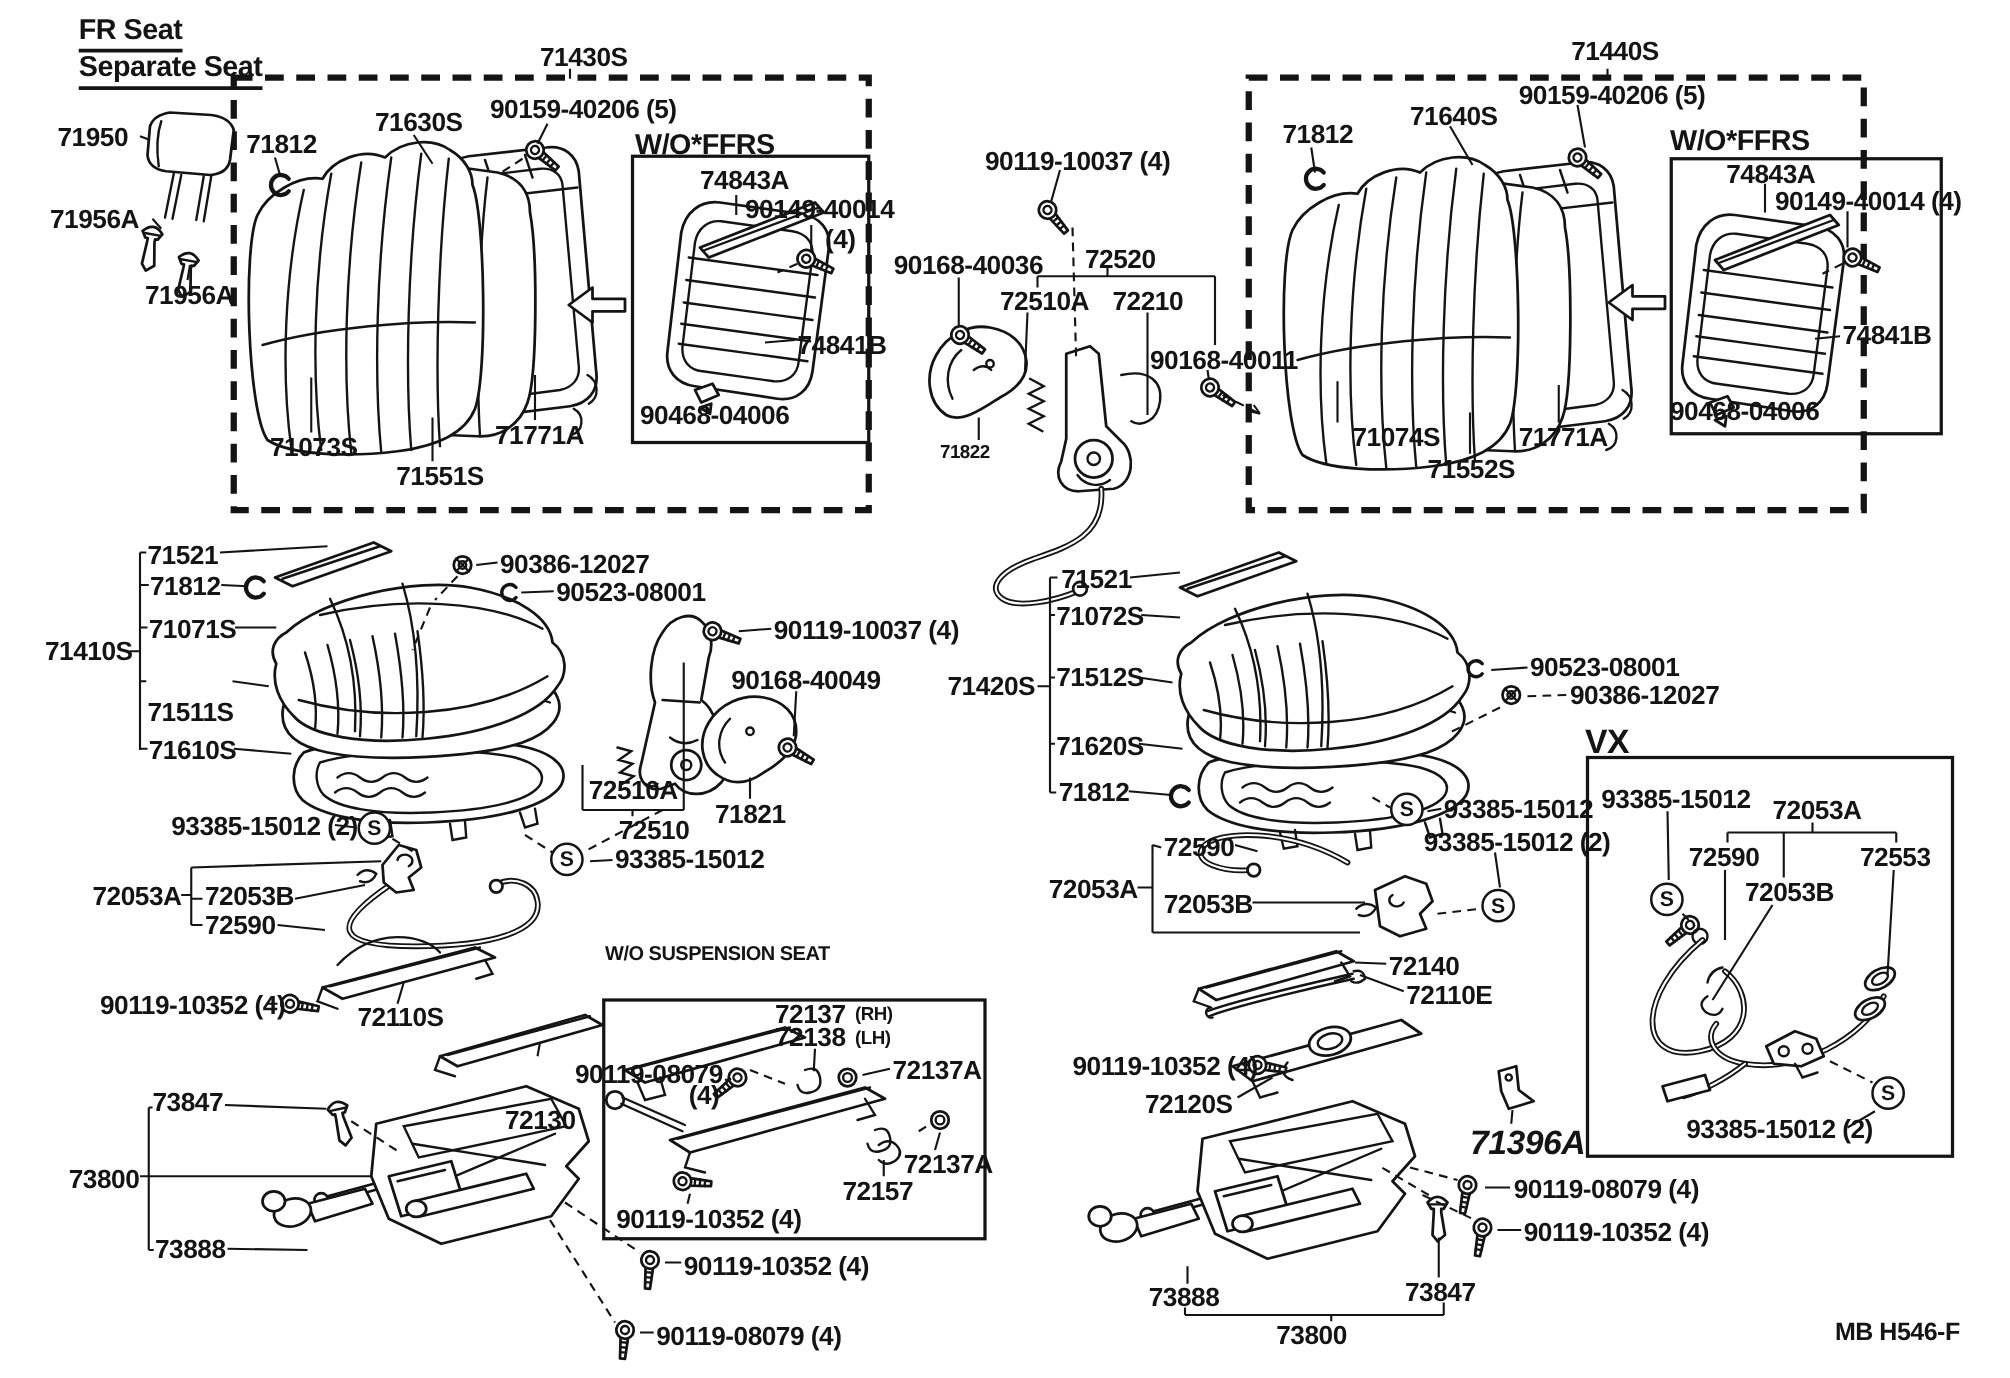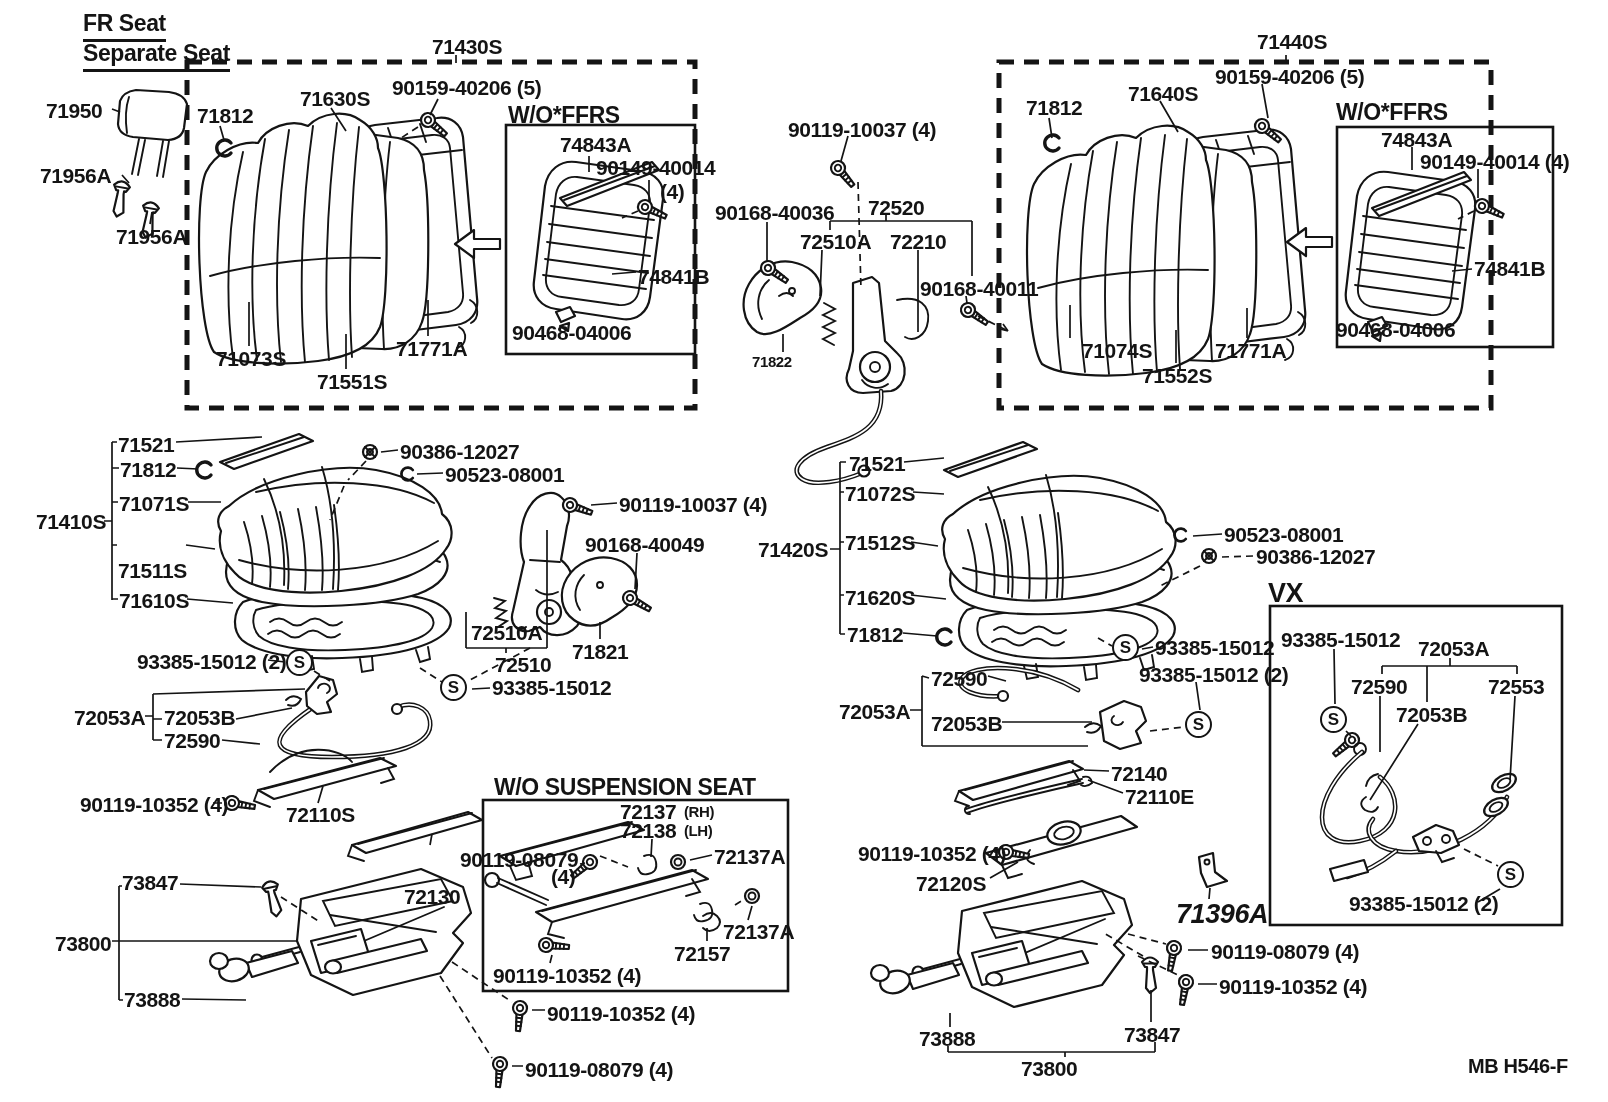--- a/index.html
+++ b/index.html
@@ -2,21 +2,21 @@
 <html><head>
 <meta charset="utf-8">
 <style>
   html,body{margin:0;padding:0;background:#fff;}
   .canvas{position:relative;width:1608px;height:1102px;background:#fff;overflow:hidden;
           font-family:"Liberation Sans","DejaVu Sans",sans-serif;}
   .artsvg{position:absolute;left:0;top:0;}
   #labels-layer{position:absolute;left:0;top:0;width:100%;height:100%;}
   .lbl{position:absolute;font-weight:700;color:#141414;white-space:nowrap;line-height:1;
        letter-spacing:-0.4px;}
-  .lbl.u{border-bottom:3px solid #141414;padding-bottom:4px;margin-left:20px;}
+  .lbl.u{border-bottom:3px solid #141414;padding-bottom:4px;}
   .smark{position:absolute;width:27px;height:27px;border:2.6px solid #141414;border-radius:50%;
          background:#fff;display:flex;align-items:center;justify-content:center;
          font-weight:700;font-size:17px;color:#141414;box-sizing:border-box;}
   
   .p{fill:#fff;stroke:#141414;stroke-width:2.2;stroke-linejoin:round;}
   .t{fill:none;stroke:#141414;stroke-width:1.9;stroke-linecap:round;}
   .l{fill:none;stroke:#141414;stroke-width:1.7;}
   .ld{fill:none;stroke:#141414;stroke-width:1.7;stroke-dasharray:7 5;}
   .db{fill:none;stroke:#141414;stroke-width:5;stroke-dasharray:15 10;}
   .sb{fill:none;stroke:#141414;stroke-width:2.6;}
@@ -390,21 +390,21 @@
       <div class="lbl" style="left: 164px; top: 707px; font-size: 21px;">72053B</div>
       <div class="lbl" style="left: 164px; top: 730px; font-size: 21px;">72590</div>
       <div class="lbl" style="left: 80px; top: 794px; font-size: 21px;">90119-10352 (4)</div>
       <div class="lbl" style="left: 286px; top: 804px; font-size: 21px;">72110S</div>
       <div class="lbl" style="left: 404px; top: 846px; font-size: 21px; margin-top: 40px;">72130</div>
       <div class="lbl" style="left: 122px; top: 872px; font-size: 21px;">73847</div>
       <div class="lbl" style="left: 55px; top: 933px; font-size: 21px;">73800</div>
       <div class="lbl" style="left: 124px; top: 989px; font-size: 21px;">73888</div>
       <div class="lbl" style="left: 547px; top: 1003px; font-size: 21px;">90119-10352 (4)</div>
       <div class="lbl" style="left: 525px; top: 1059px; font-size: 21px;">90119-08079 (4)</div>
-      <div class="lbl" style="left: 484px; top: 776px; font-size: 23px; margin-left: 10px;">W/O SUSPENSION  SEAT</div>
+      <div class="lbl" style="left: 484px; top: 756px; font-size: 16px;">W/O SUSPENSION  SEAT</div>
       <div class="lbl" style="left: 620px; top: 801px; font-size: 21px;">72137</div>
       <div class="lbl" style="left: 684px; top: 804px; font-size: 15px;">(RH)</div>
       <div class="lbl" style="left: 620px; top: 820px; font-size: 21px;">72138</div>
       <div class="lbl" style="left: 684px; top: 823px; font-size: 15px;">(LH)</div>
       <div class="lbl" style="left: 714px; top: 846px; font-size: 21px;">72137A</div>
       <div class="lbl" style="left: 460px; top: 849px; font-size: 21px;">90119-08079</div>
       <div class="lbl" style="left: 551px; top: 866px; font-size: 21px;">(4)</div>
       <div class="lbl" style="left: 723px; top: 921px; font-size: 21px;">72137A</div>
       <div class="lbl" style="left: 674px; top: 943px; font-size: 21px;">72157</div>
       <div class="lbl" style="left: 493px; top: 965px; font-size: 21px;">90119-10352 (4)</div>

